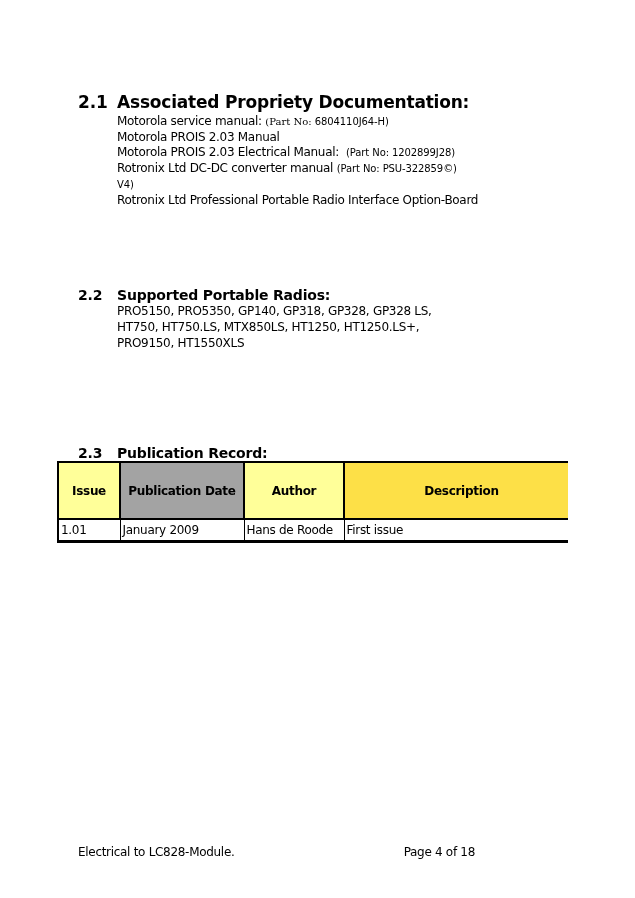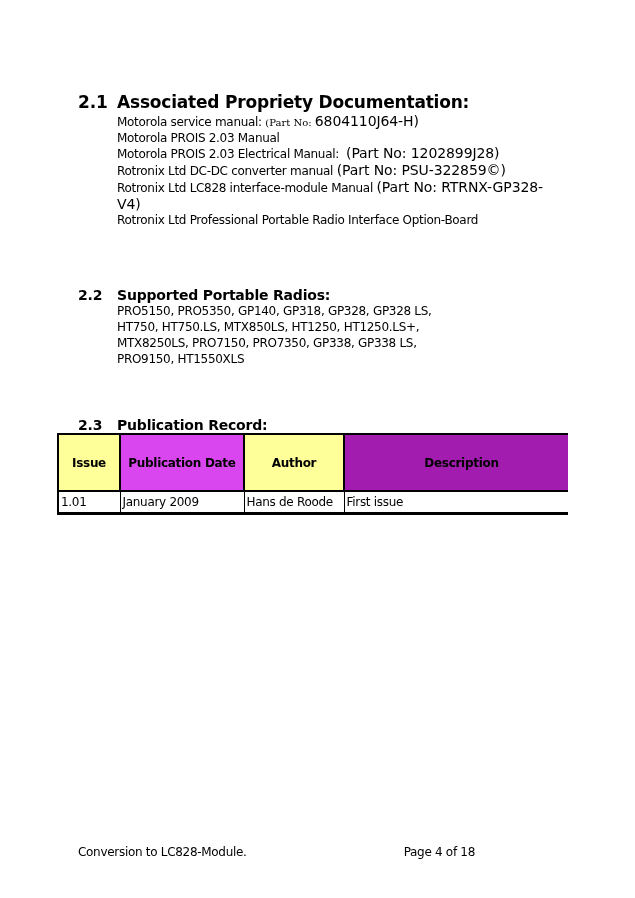--- a/index.html
+++ b/index.html
@@ -24,37 +24,37 @@
   .heading {
     margin: 0;
     display: flex;
     padding-left: 78px;
     font-weight: bold;
     letter-spacing: -0.2px;
   }
   .heading .hnum { width: 39px; flex: 0 0 39px; }
   .h1 { font-size: 17px; height: 22px; }
   .h2 { font-size: 14px; height: 22px; align-items: flex-end; }
-  .h2.tight { height: 23px; }
+  .h2.tight { height: 23px; margin-top: 28px; }
 
   .bodyblock { margin-left: 117px; }
   .docline {
     font-size: 12px;
     line-height: 15.7px;
     letter-spacing: -0.3px;
     white-space: pre;
   }
   .radioline {
     font-size: 12px;
     line-height: 16px;
     letter-spacing: -0.3px;
     white-space: pre;
   }
   .seg-pn {
-    font-size: 14px;
+    font-size: 10px;
     letter-spacing: -0.1px;
   }
   .seg-pnserif {
     font-family: "DejaVu Serif", "Liberation Serif", serif;
     font-size: 10px;
     letter-spacing: 0;
   }
   .ind2 { padding-left: 55px; }
 
   table.pubtable {
@@ -104,68 +104,66 @@
   <section id="sec21">
     <h1 class="heading h1">
       <span class="hnum">2.1</span>
       <span class="htitle">Associated Propriety Documentation:</span>
     </h1>
     <div class="bodyblock" id="doc-lines">
         <div class="docline"><span>Motorola service manual: </span><span class="seg-pnserif">(Part No: </span><span class="seg-pn">6804110J64-H)</span></div>
         <div class="docline"><span>Motorola PROIS 2.03 Manual</span></div>
         <div class="docline"><span>Motorola PROIS 2.03 Electrical Manual:  </span><span class="seg-pn">(Part No: 1202899J28)</span></div>
         <div class="docline"><span>Rotronix Ltd DC-DC converter manual </span><span class="seg-pn">(Part No: PSU-322859©)</span></div>
-        <div class="docline"><span>Rotronix Ltd LC828 interface-module Manual </span><span class="seg-pn">(Part No: RTRNX-GP328-</span></div>
         <div class="docline"><span class="seg-pn">V4)</span></div>
         <div class="docline"><span>Rotronix Ltd Professional Portable Radio Interface Option-Board</span></div>
       </div>
   </section>
 
   <section id="sec22">
     <h2 class="heading h2">
       <span class="hnum">2.2</span>
       <span class="htitle">Supported Portable Radios:</span>
     </h2>
     <div class="bodyblock" id="radio-lines">
         <div class="radioline">PRO5150, PRO5350, GP140, GP318, GP328, GP328 LS,</div>
         <div class="radioline">HT750, HT750.LS, MTX850LS, HT1250, HT1250.LS+,</div>
-        <div class="radioline">MTX8250LS, PRO7150, PRO7350, GP338, GP338 LS,</div>
         <div class="radioline">PRO9150, HT1550XLS</div>
       </div>
   </section>
 
   <section id="sec23">
     <h2 class="heading h2 tight">
       <span class="hnum">2.3</span>
       <span class="htitle">Publication Record:</span>
     </h2>
     <table class="pubtable">
       <colgroup id="pub-cols">
           <col style="width: 62px;">
           <col style="width: 124px;">
           <col style="width: 100px;">
           <col style="width: 235px;">
         </colgroup>
       <thead>
           <tr id="pub-head">
             <th style="background: rgb(255, 255, 153);">Issue</th>
-            <th style="background: #d946ef;">Publication Date</th>
+            <th style="background: #a3a3a3;">Publication Date</th>
             <th style="background: rgb(255, 255, 153);">Author</th>
-            <th style="background: #a21caf;">Description</th>
+            <th style="background: #fde047;">Description</th>
           </tr>
         </thead>
       <tbody id="pub-body">
           <tr>
             <td>1.01</td>
             <td>January 2009</td>
             <td>Hans de Roode</td>
             <td>First issue</td>
           </tr>
         </tbody>
     </table>
   </section>
 
   <div class="footer">
-    <span>Conversion to LC828-Module.</span>
+    <span>Electrical to LC828-Module.</span>
     <span>Page 4 of 18</span>
   </div>
 
 </div>
 
 </body></html>

